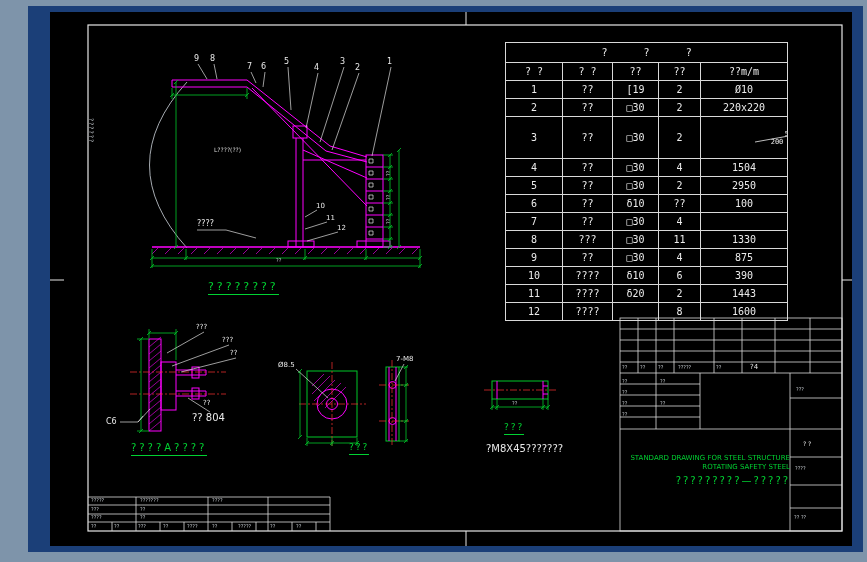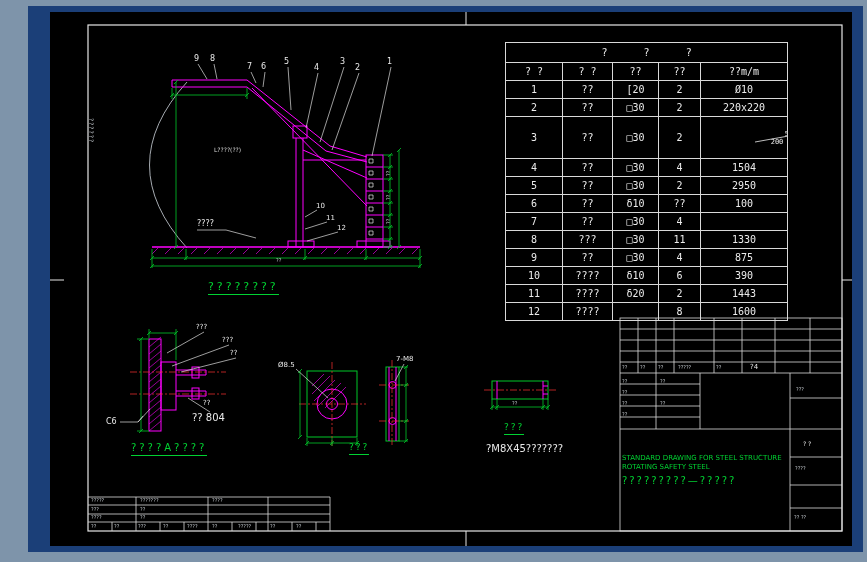--- a/index.html
+++ b/index.html
@@ -12,21 +12,21 @@
   .dim{color:#CDD3D8;}
   .g{color:#00D232;}
   .ulg{border-bottom:1px solid #00D232;padding-bottom:2px;}
   .rot{transform:rotate(-90deg);transform-origin:left top;}
   .vert{writing-mode:vertical-rl;}
   table.ptable{position:absolute;left:505px;top:42px;width:282px;border-collapse:collapse;
         table-layout:fixed;color:#ECECEC;font-family:"DejaVu Sans Mono","DejaVu Sans",monospace;
         font-size:10px;text-align:center;}
   .ptable td{border:1px solid #D9D9D9;height:18px;padding:0;overflow:hidden;white-space:pre;}
   .ptable td.tt{height:20px;}
-  .ctr{text-align:left;}
+  .ctr{text-align:right;}
 </style>
 </head>
 <body>
 
 <div class="page">
   <div class="model"></div>
 
   <svg class="lines" width="867" height="562" viewBox="0 0 867 562">
 
     <g>
@@ -137,21 +137,21 @@
     <tr>
       <td>? ?</td>
       <td>? ?</td>
       <td>??</td>
       <td>??</td>
       <td>??m/m</td>
     </tr>
     <tr>
       <td>1</td>
           <td>??</td>
-          <td>[20</td>
+          <td>[19</td>
           <td>2</td>
           <td>Ø10</td>
     </tr>
     <tr>
       <td>2</td>
           <td>??</td>
           <td>□30</td>
           <td>2</td>
           <td>220x220</td>
     </tr>

